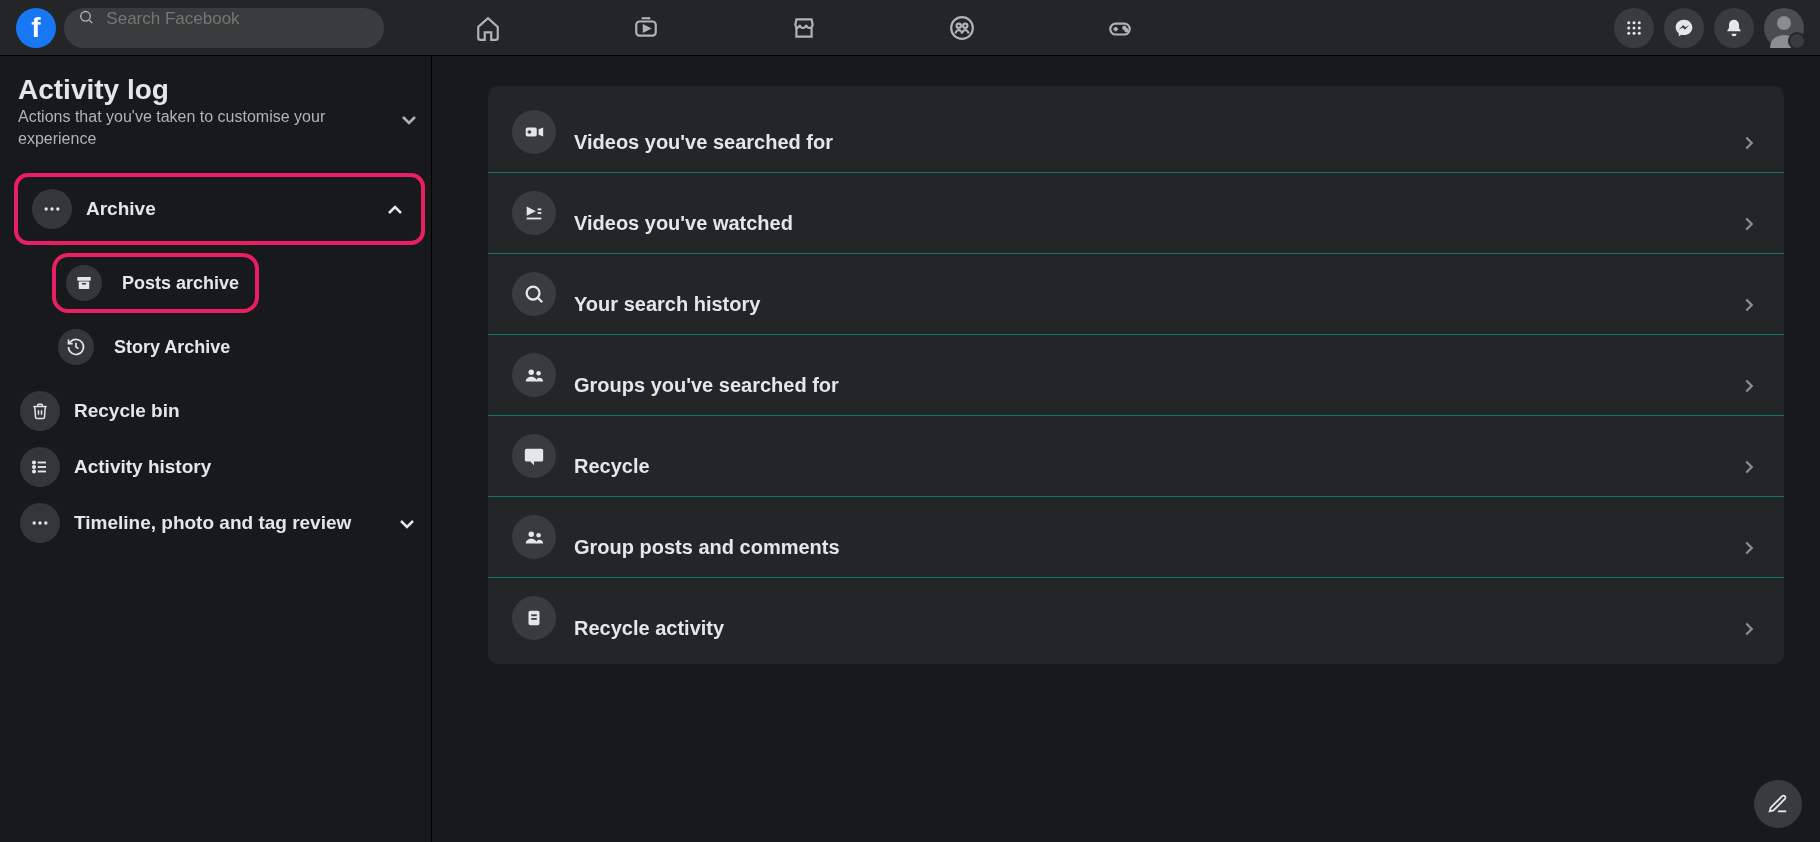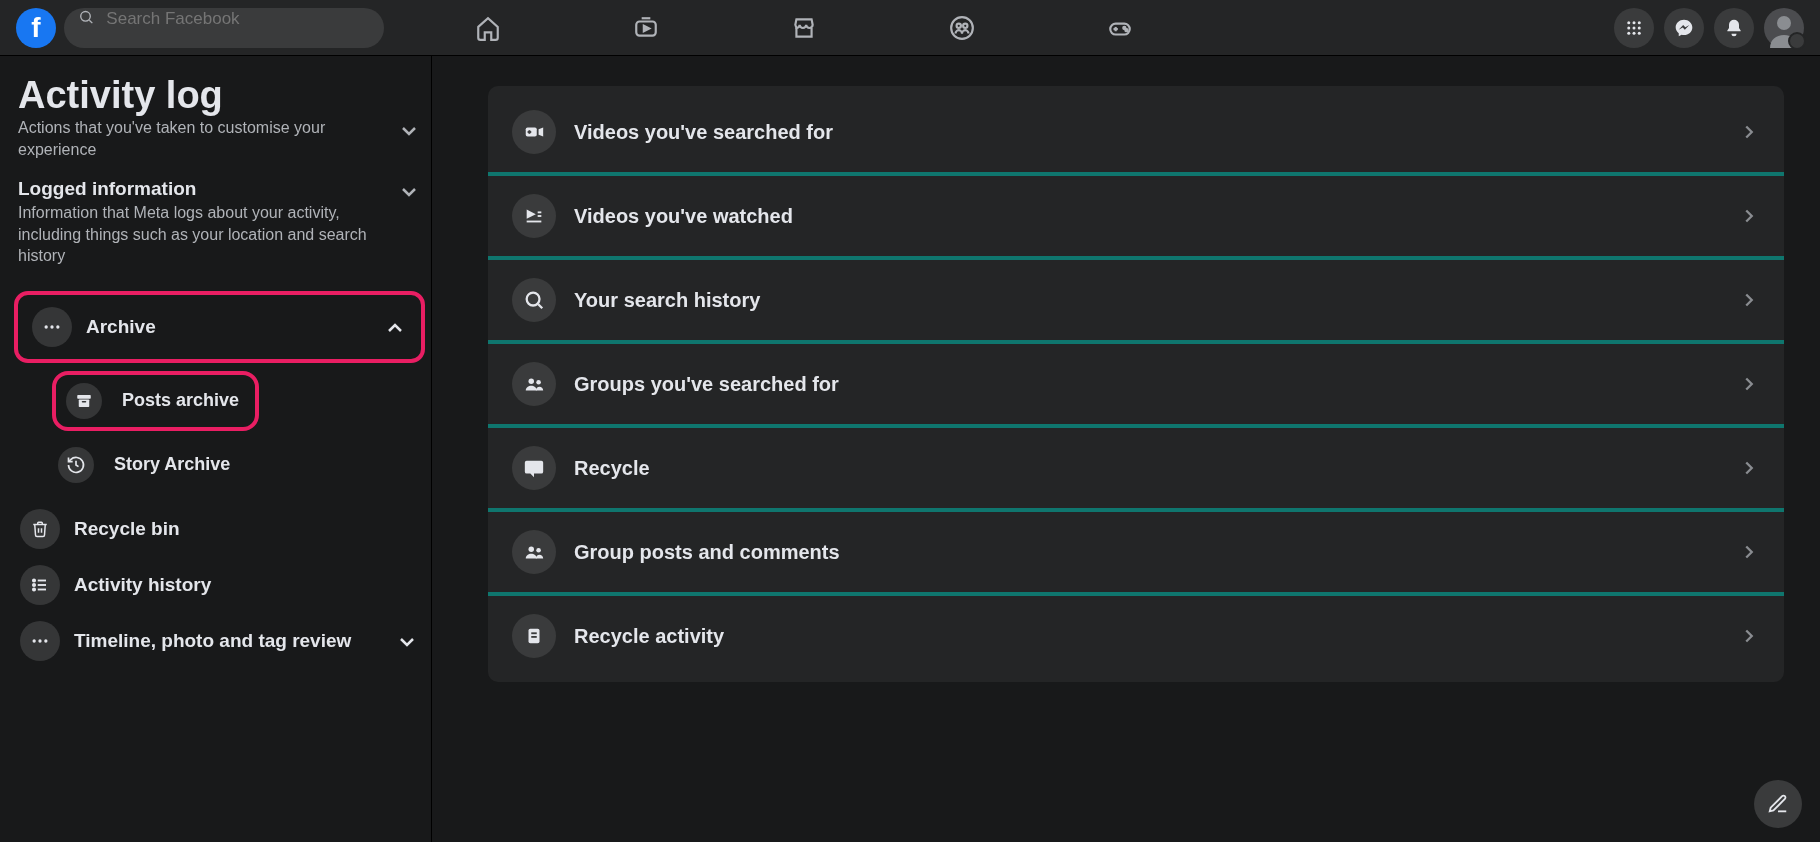--- a/index.html
+++ b/index.html
@@ -25,40 +25,40 @@
   .center-nav{flex:1;display:flex;justify-content:flex-start;gap:110px;margin-left:80px;}
   .center-nav .nav-btn{width:48px;height:48px;display:flex;align-items:center;justify-content:center;border-radius:8px;cursor:pointer;}
   .right-icons{display:flex;gap:10px;align-items:center;}
   .circle-btn{width:40px;height:40px;border-radius:50%;background:var(--chip);display:flex;align-items:center;justify-content:center;cursor:pointer;}
   .avatar{width:40px;height:40px;border-radius:50%;background:#4b4c4f;position:relative;}
   .avatar::after{content:"";position:absolute;right:-2px;bottom:-2px;width:14px;height:14px;border-radius:50%;background:#3a3b3c;border:2px solid var(--panel);}
   
   .wrap{display:flex;position:absolute;top:56px;left:0;right:0;bottom:0;}
   .sidebar{width:432px;border-right:1px solid #000;padding:10px 6px 0 14px;overflow:hidden;}
   .main{flex:1;padding:30px 36px 0 56px;overflow:hidden;position:relative;background:var(--bg);}
-  .page-title{font-size:38px;font-weight:800;margin:8px 4px 12px 4px;}
+  .page-title{font-size:28px;font-weight:800;margin:8px 4px 12px 4px;}
   .sec{padding:4px 4px 14px 4px;border-bottom:none;}
   .sec .hd{display:flex;align-items:flex-start;gap:10px;cursor:pointer;}
   .sec .hd .txt{flex:1;}
   .sec h3{margin:0 0 2px 0;font-size:19px;font-weight:700;color:var(--text);}
   .sec p{margin:0;color:var(--subtext);font-size:16px;line-height:1.35;}
   .chev{width:24px;height:24px;margin-top:2px;color:#b0b3b8;}
   .row{display:flex;align-items:center;gap:14px;padding:8px 6px;border-radius:8px;cursor:pointer;}
   .row .icn{width:40px;height:40px;border-radius:50%;background:#353637;display:flex;align-items:center;justify-content:center;flex:0 0 40px;}
   .row .lbl{font-size:19px;font-weight:600;}
   .highlight-lg{border:4px solid var(--accent);border-radius:14px;padding:4px 8px;}
   .highlight-sm{border:4px solid var(--accent);border-radius:16px;padding:2px 10px 2px 4px;display:inline-flex;}
   .subrow{display:flex;align-items:center;gap:20px;padding:6px 6px;cursor:pointer;}
   .subrow .icn{width:36px;height:36px;border-radius:50%;background:#353637;display:flex;align-items:center;justify-content:center;flex:0 0 36px;}
   .subrow .lbl{font-size:18px;font-weight:600;}
   .indent{margin-left:38px;}
   
   .card{background:var(--panel);border-radius:10px;padding:6px 0;}
-  .mrow{display:flex;align-items:center;gap:18px;padding:18px 24px;cursor:pointer;}
-  .mrow + .mrow{border-top:4px solid #0f766e;}
+  .mrow{display:flex;align-items:flex-end;gap:18px;padding:18px 24px;cursor:pointer;}
+  .mrow + .mrow{border-top:1px solid #0f766e;}
   .mrow .icn{width:44px;height:44px;border-radius:50%;background:#3a3b3c;display:flex;align-items:center;justify-content:center;flex:0 0 44px;}
   .mrow .lbl{font-size:20px;font-weight:700;flex:1;}
   .mrow .go{color:#8a8d91;}
   svg{display:block;}
   .fab{position:absolute;right:18px;bottom:14px;width:48px;height:48px;border-radius:50%;background:#3a3b3c;display:flex;align-items:center;justify-content:center;cursor:pointer;}
   .truncated-top{margin-top:-16px;}
 </style>
 </head>
 <body>
 
@@ -155,31 +155,20 @@
       <div class="hd">
         <div class="txt">
           <p>Actions that you've taken to customise your experience</p>
         </div>
         <svg class="chev" viewBox="0 0 24 24" fill="none" stroke="currentColor" stroke-width="2.5">
             <polyline points="6 9 12 15 18 9"></polyline>
           </svg>
       </div>
     </div>
 
-    <div class="sec">
-      <div class="hd">
-        <div class="txt">
-          <h3>Logged information</h3>
-          <p>Information that Meta logs about your activity, including things such as your location and search history</p>
-        </div>
-        <svg class="chev" viewBox="0 0 24 24" fill="none" stroke="currentColor" stroke-width="2.5">
-            <polyline points="6 9 12 15 18 9"></polyline>
-          </svg>
-      </div>
-    </div>
 
     <div style="height:10px"></div>
 
     <div class="highlight-lg">
       <div class="row">
         <div class="icn">
           <svg width="20" height="20" viewBox="0 0 24 24" fill="#e4e6eb">
               <circle cx="5" cy="12" r="2"></circle>
               <circle cx="12" cy="12" r="2"></circle>
               <circle cx="19" cy="12" r="2"></circle>

